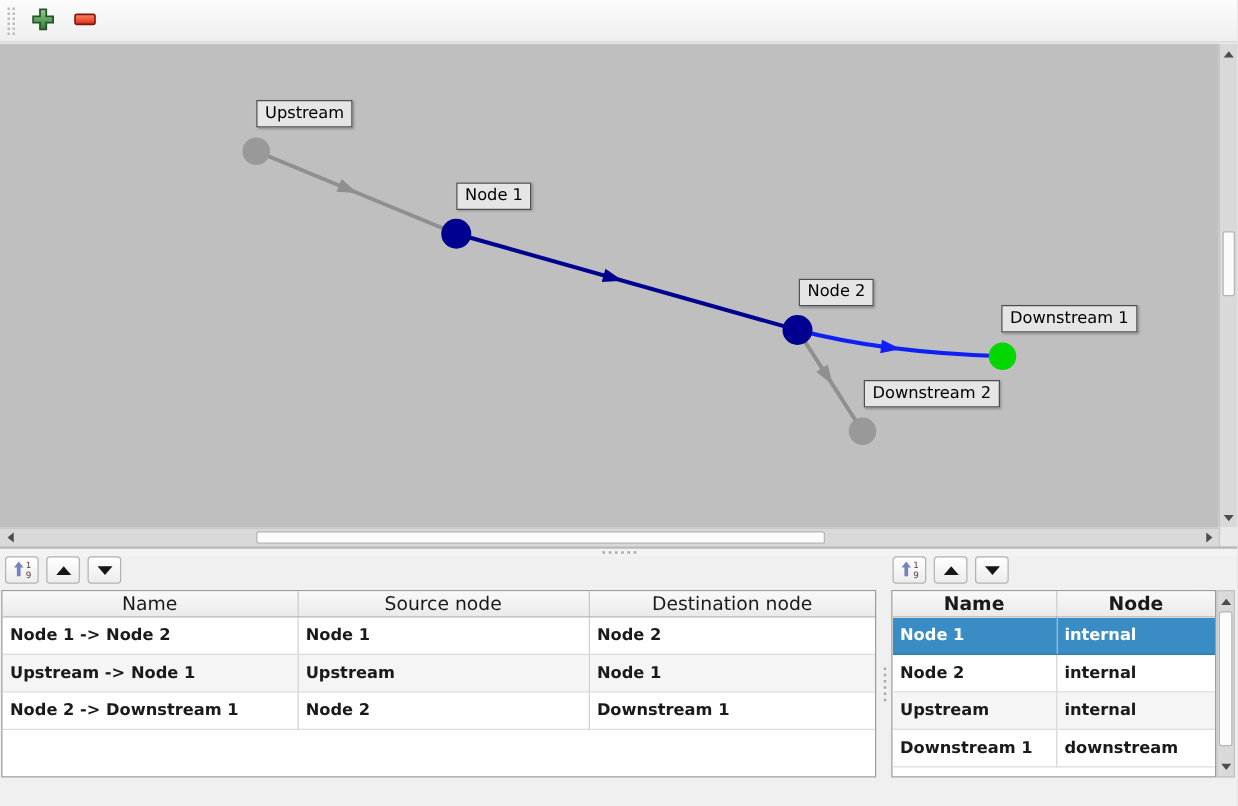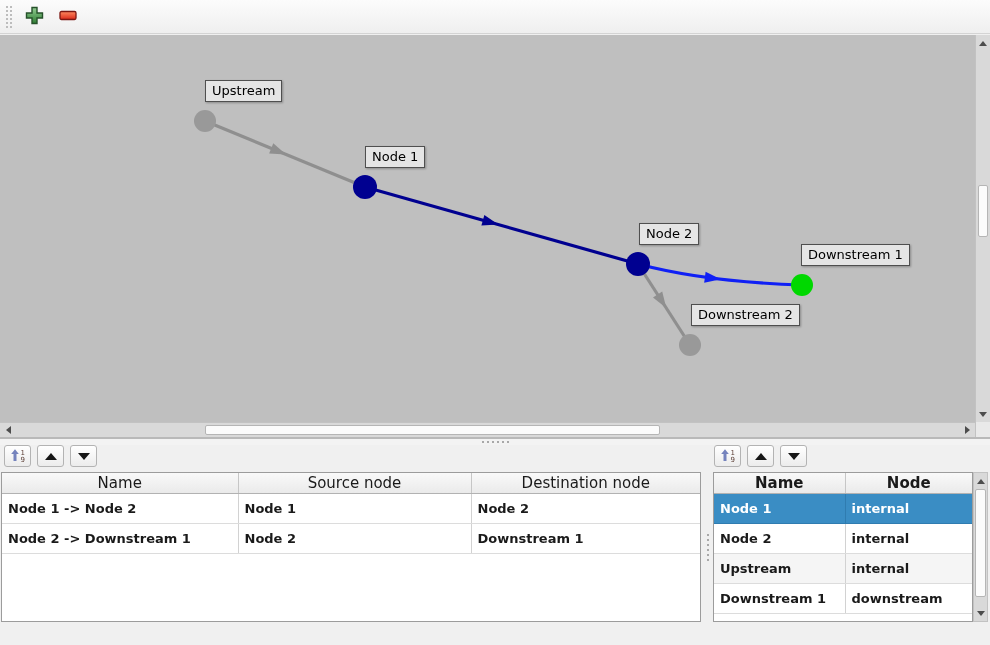--- a/index.html
+++ b/index.html
@@ -247,20 +247,25 @@
           <th>Source node</th>
           <th>Destination node</th>
         </tr>
       </thead>
       <tbody>
         <tr>
           <td>Node 1 -&gt; Node 2</td>
           <td>Node 1</td>
           <td>Node 2</td>
         </tr>
+        <tr class="alt">
+          <td>Upstream -&gt; Node 1</td>
+          <td>Upstream</td>
+          <td>Node 1</td>
+        </tr>
         <tr>
           <td>Node 2 -&gt; Downstream 1</td>
           <td>Node 2</td>
           <td>Downstream 1</td>
         </tr>
       </tbody>
     </table>
   </div>
 
   <div class="vsplit">

